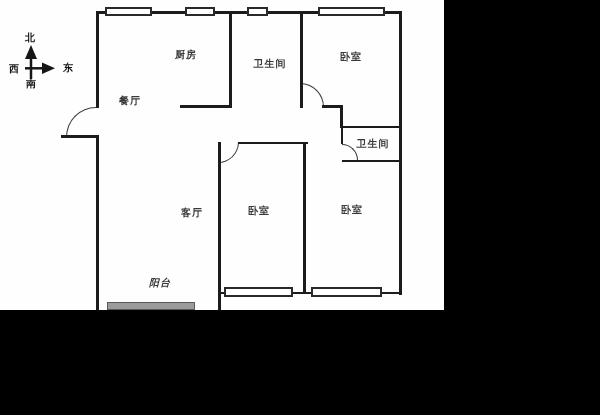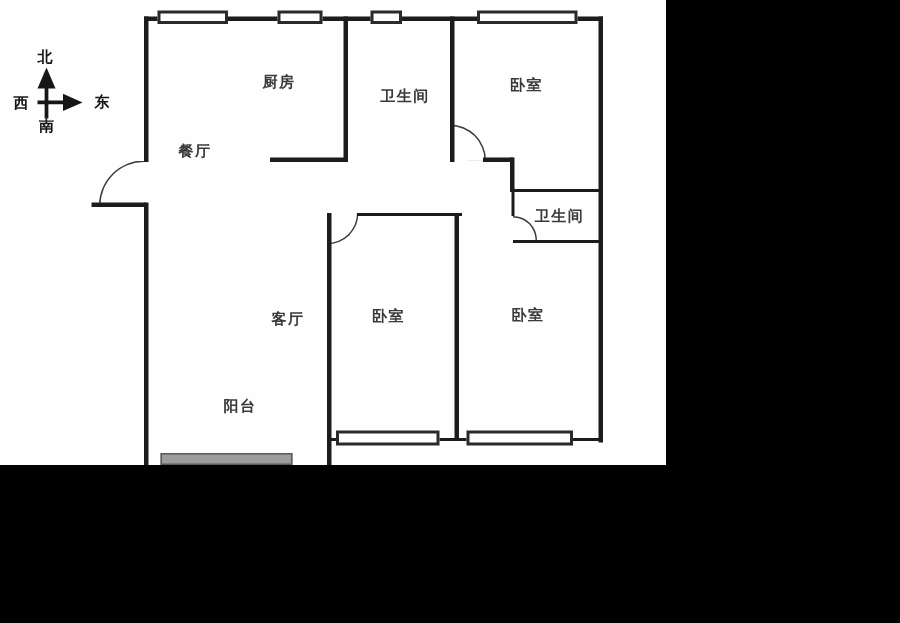--- a/index.html
+++ b/index.html
@@ -89,17 +89,17 @@
       </div>
     <div id="labels-layer">
         <span class="room-label" style="left: 130px; top: 57px; margin-top: 44px;">餐厅</span>
         <span class="room-label" style="left: 186px; top: 55px;">厨房</span>
         <span class="room-label" style="left: 270px; top: 64px;">卫生间</span>
         <span class="room-label" style="left: 351px; top: 57px;">卧室</span>
         <span class="room-label" style="left: 156px; top: 213px; margin-left: 36px;">客厅</span>
         <span class="room-label" style="left: 259px; top: 211px;">卧室</span>
         <span class="room-label" style="left: 352px; top: 210px;">卧室</span>
         <span class="room-label" style="left: 373px; top: 144px;">卫生间</span>
-        <span class="room-label" style="left: 160px; top: 271px;">阳台</span>
+        <span class="room-label" style="left: 160px; top: 283px; font-style: italic;">阳台</span>
       </div>
 
   </div>
 </div>
 
 </body></html>

